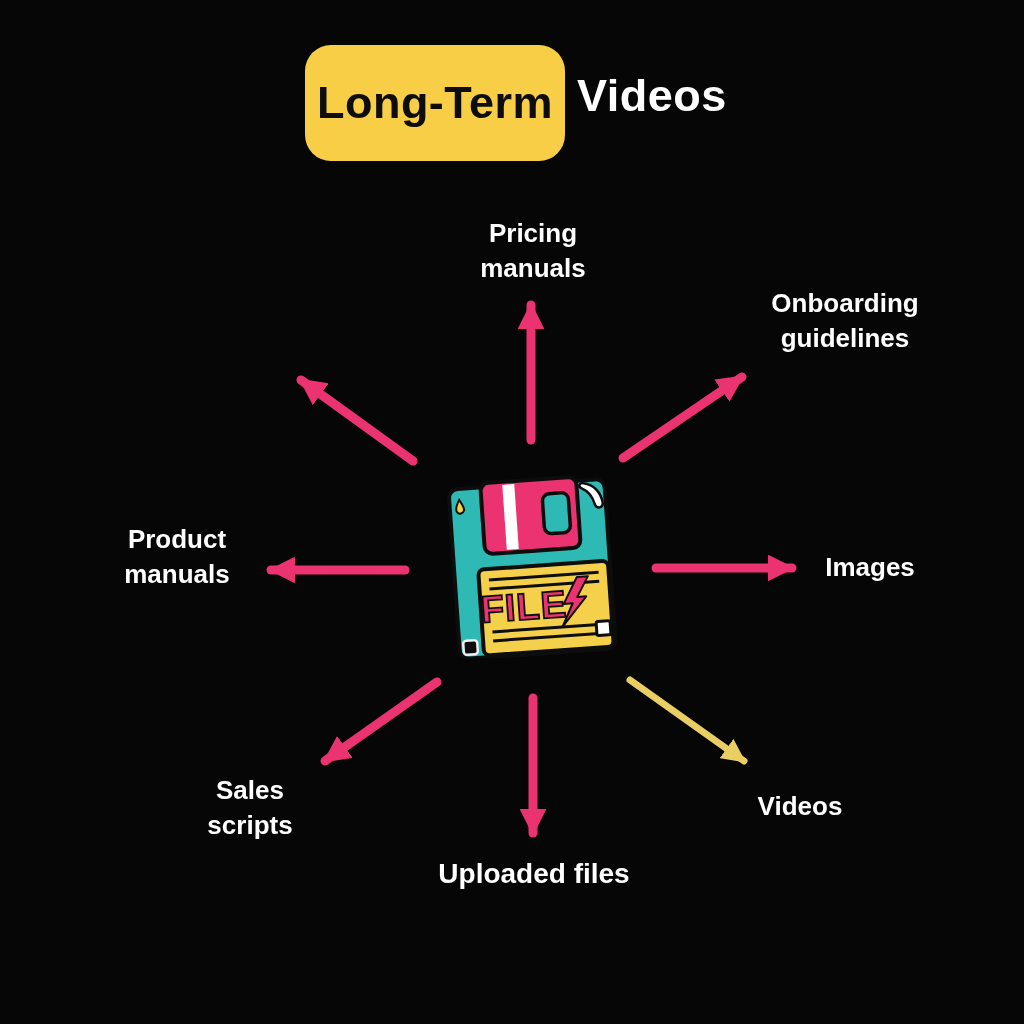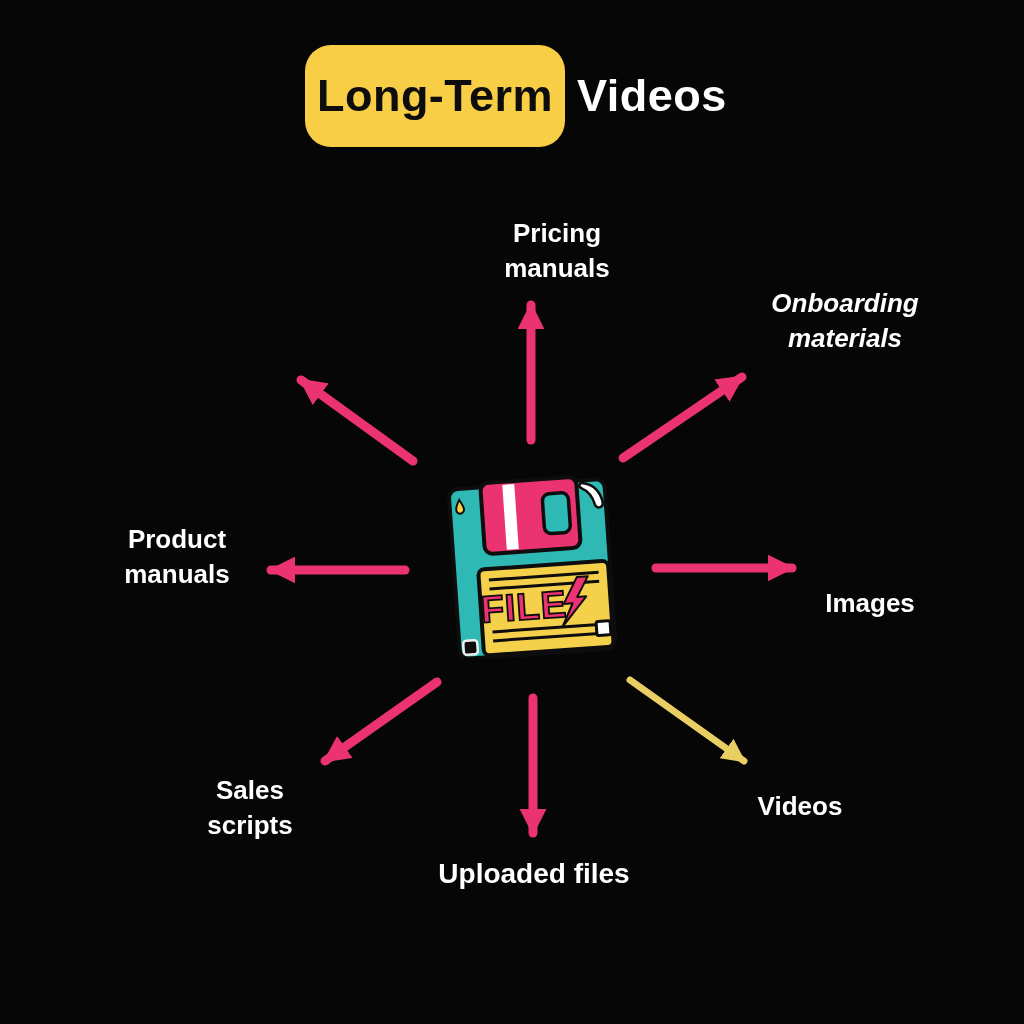--- a/index.html
+++ b/index.html
@@ -3,41 +3,41 @@
 <meta charset="utf-8">
 <style>
   html,body{margin:0;padding:0;}
   body{
     width:1024px;height:1024px;position:relative;overflow:hidden;
     background:var(--background,#060606);
     font-family:"Liberation Sans",sans-serif;
   }
   
   .title-badge{
-    position:absolute;left:305px;top:45px;width:260px;height:102px;
+    position:absolute;left:305px;top:45px;width:260px;height:116px;
     background:var(--badge-yellow);border-radius:26px;
     display:flex;align-items:center;justify-content:center;
     font-size:45px;font-weight:700;color:var(--ink);letter-spacing:.5px;
   }
   .title-rest{
     position:absolute;left:577px;top:45px;height:102px;line-height:102px;
     font-size:45px;font-weight:700;color:var(--text-white);letter-spacing:.5px;
   }
   
   .node{
     position:absolute;transform:translateX(-50%);
     color:var(--text-white);font-weight:700;font-size:26px;line-height:35px;
     text-align:center;white-space:nowrap;
   }
   .node span{display:block;}
-  .n-pricing      {left:533px;top:216px;margin-left:24px;}
+  .n-pricing      {left:533px;top:216px;}
   .n-communication{left:207px;top:286px;}
-  .n-onboarding   {left:845px;top:286px;font-style:italic;}
+  .n-onboarding   {left:845px;top:286px;}
   .n-product      {left:177px;top:522px;}
-  .n-images       {left:870px;top:550px;margin-top:36px;}
+  .n-images       {left:870px;top:550px;}
   .n-sales        {left:250px;top:773px;}
   .n-videos       {left:800px;top:789px;}
   .n-uploaded     {left:534px;top:855px;font-size:28px;line-height:38px;text-align:center;}
   
   .layer{position:absolute;left:0;top:0;}
   #floppy{position:absolute;left:428px;top:458px;}
 </style>
 </head>
 <body>
 
@@ -66,21 +66,21 @@
   </svg>
 
 <div class="node n-pricing">
   <span>Pricing</span>
   <span>manuals</span>
 </div>
 <div class="node n-communication">
 </div>
 <div class="node n-onboarding">
   <span>Onboarding</span>
-  <span>materials</span>
+  <span>guidelines</span>
 </div>
 <div class="node n-product">
   <span>Product</span>
   <span>manuals</span>
 </div>
 <div class="node n-images">
   <span>Images</span>
 </div>
 <div class="node n-sales">
   <span>Sales</span>

